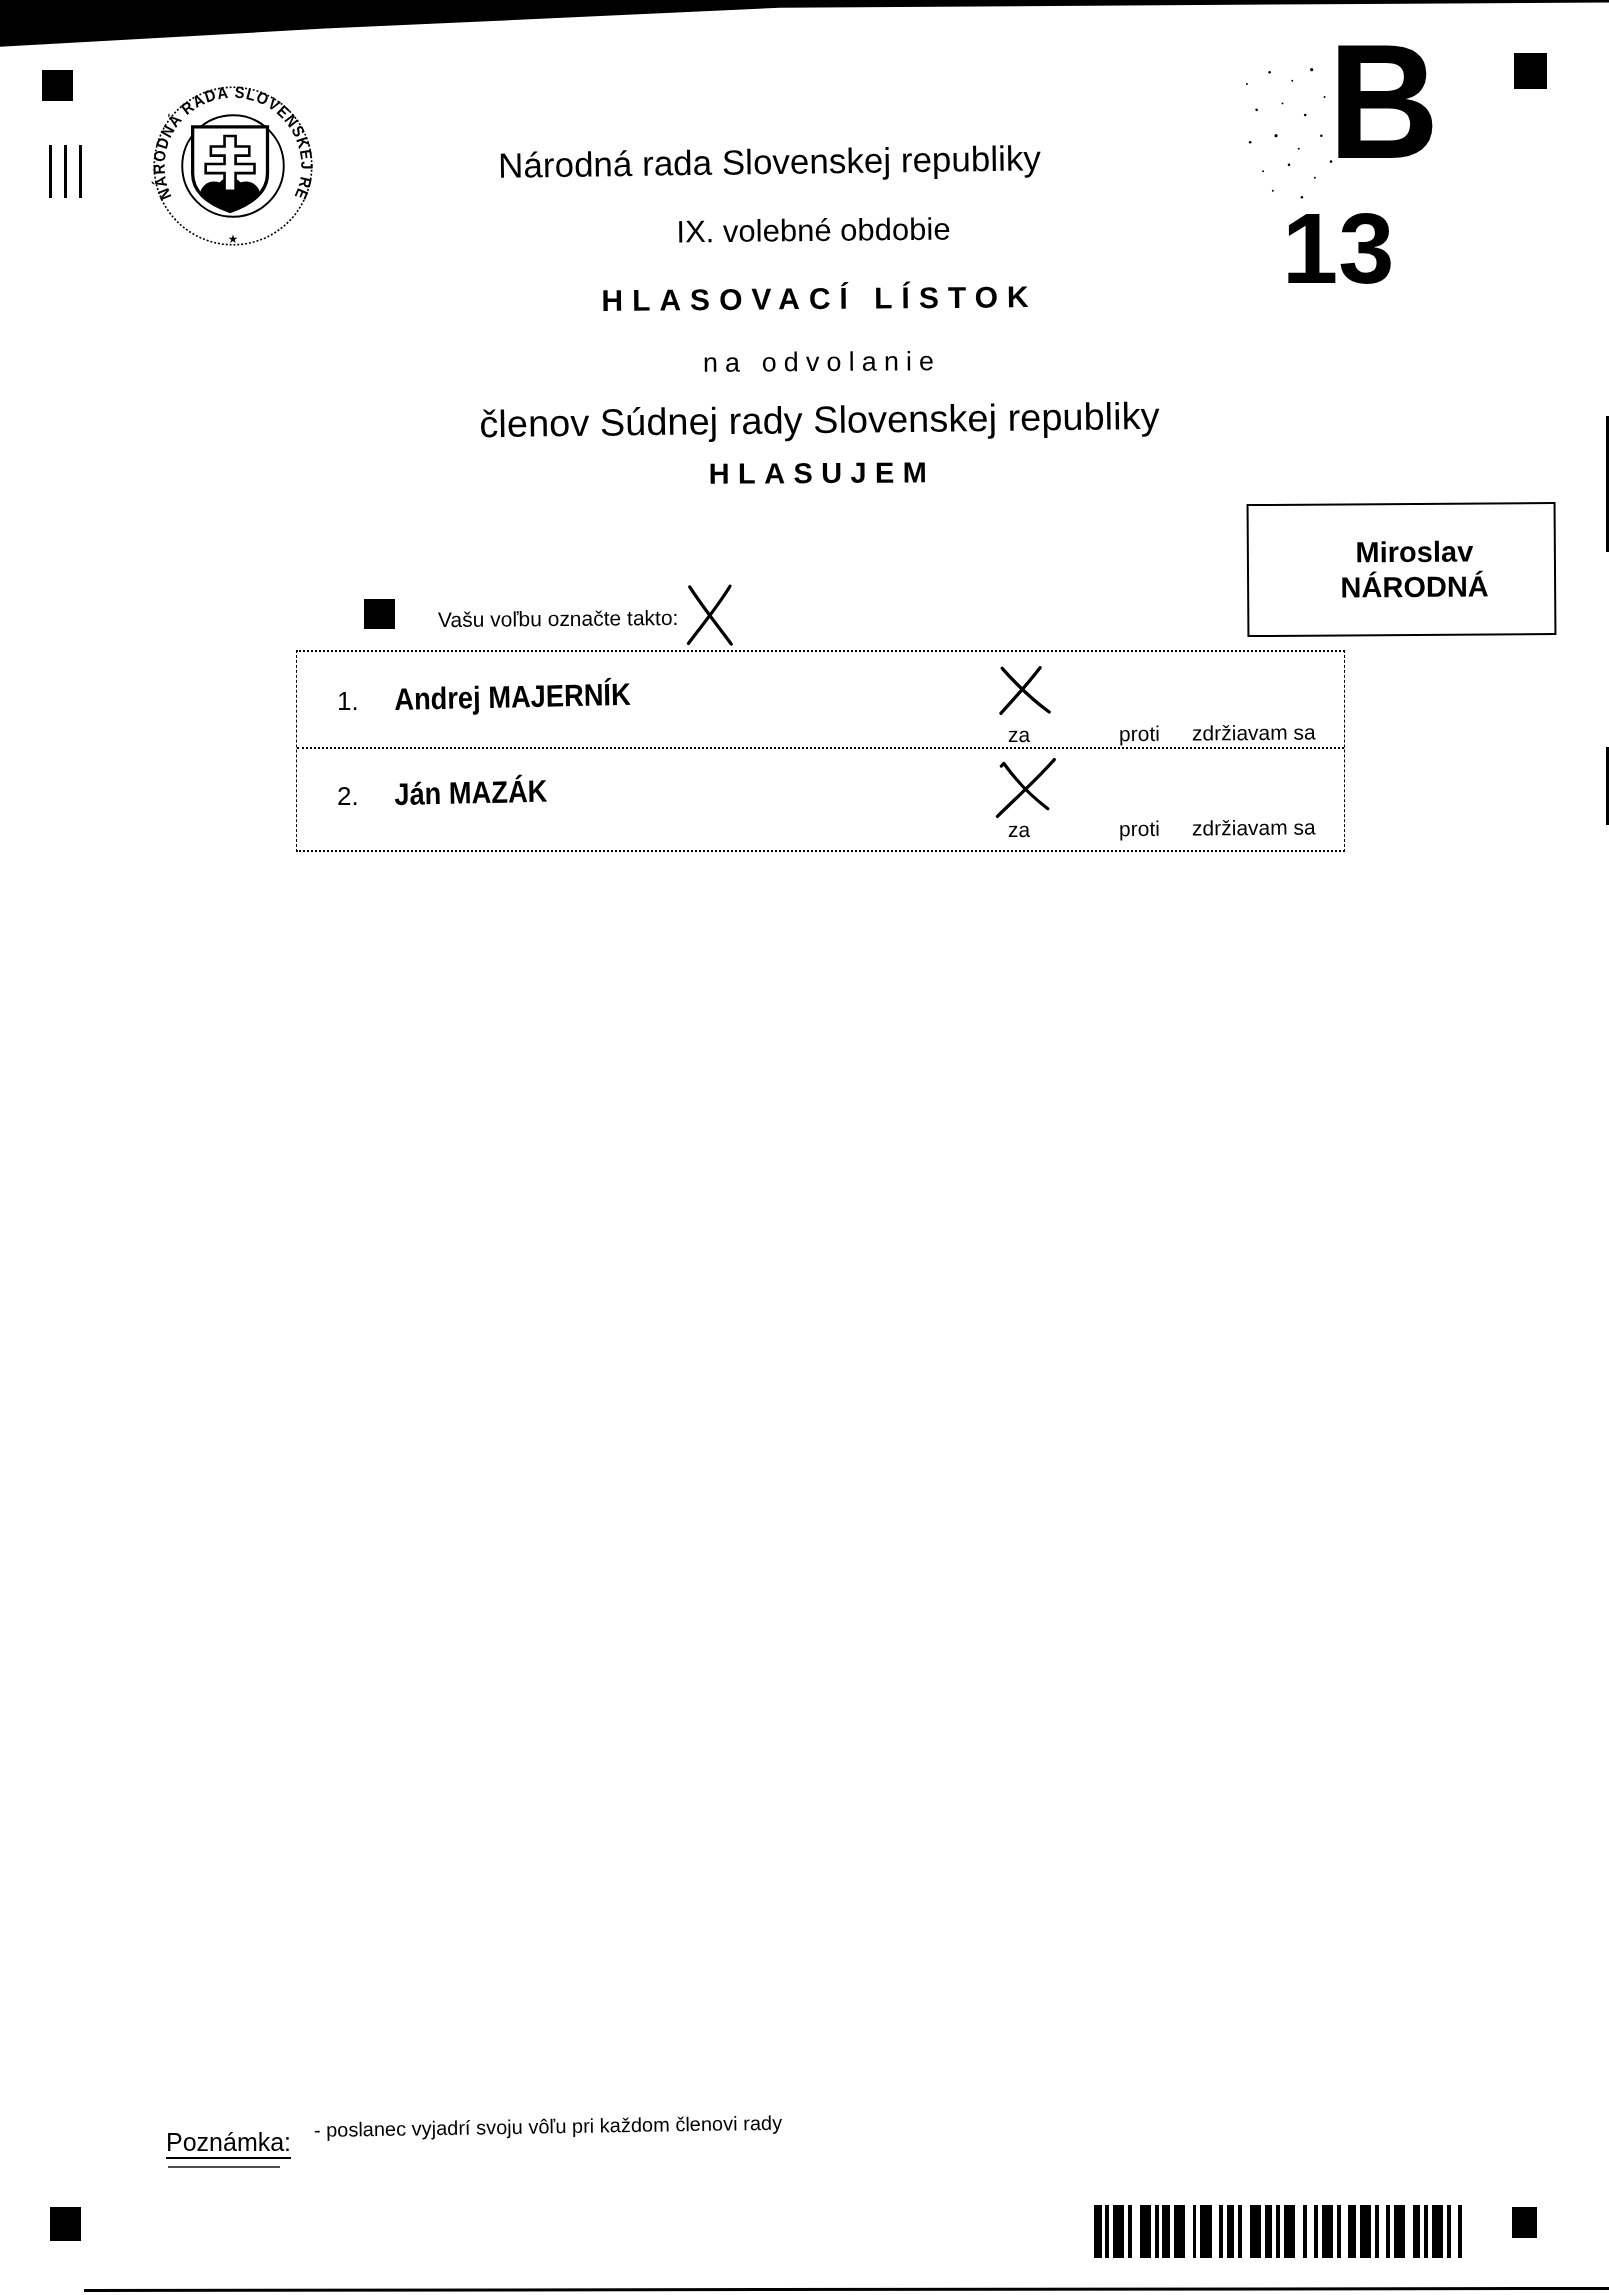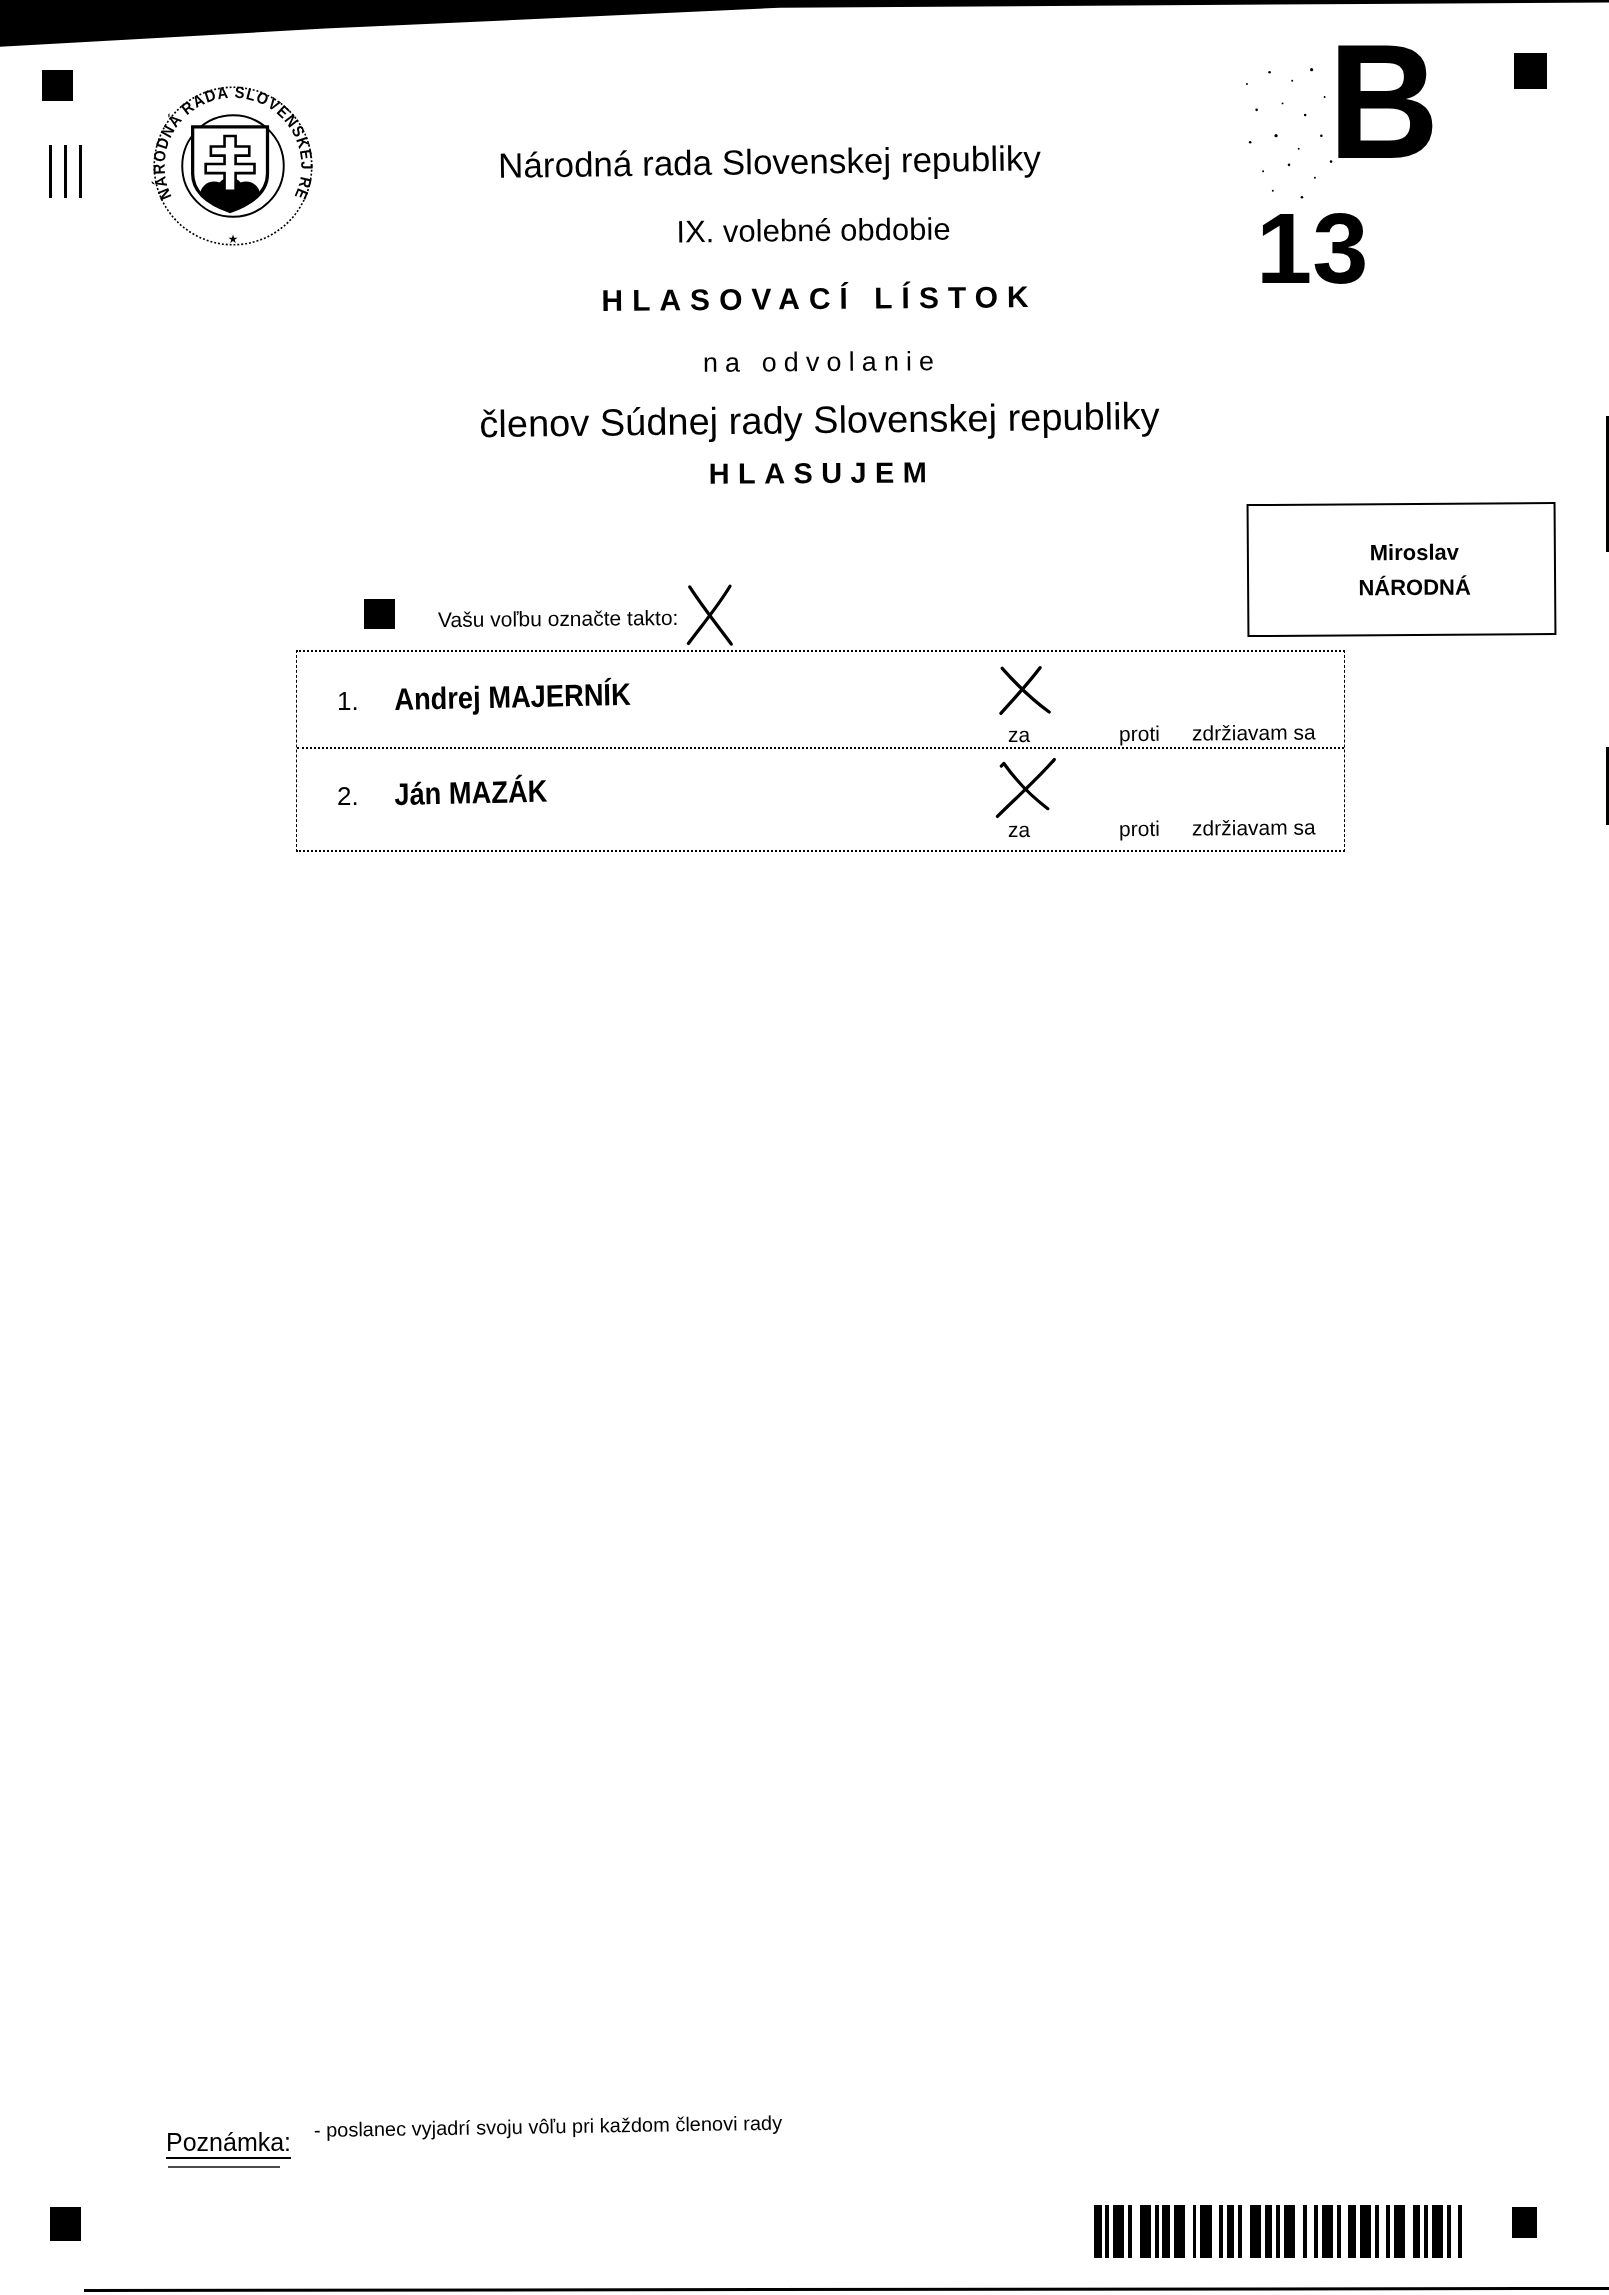--- a/index.html
+++ b/index.html
@@ -9,24 +9,24 @@
   .sq{position:absolute;background:#000;}
   .vline{position:absolute;background:#000;width:2.6px;height:53px;}
   .ctr{text-align:center;white-space:nowrap;}
   .h-org{top:142px;left:0;width:1539px;font-size:35px;transform:rotate(-0.8deg);}
   .h-term{top:213px;left:18px;width:1591px;font-size:31px;transform:rotate(-0.6deg);}
   .h-title{top:282px;left:29px;width:1581px;font-size:30px;font-weight:bold;letter-spacing:9px;transform:rotate(-0.5deg);}
   .h-sub{top:347px;left:34px;width:1576px;font-size:27px;letter-spacing:7.1px;transform:rotate(-0.4deg);}
   .h-subject{top:399px;left:29px;width:1581px;font-size:38px;transform:rotate(-0.7deg);}
   .h-vote{top:457px;left:34px;width:1576px;font-size:29px;font-weight:bold;letter-spacing:8.4px;transform:rotate(-0.4deg);}
   .big-letter{top:19.5px;left:1328px;font-size:164px;font-weight:bold;line-height:1;transform:scaleX(0.94);transform-origin:left top;}
-  .big-number{top:198px;left:1256px;font-size:101px;font-weight:bold;line-height:1;}
+  .big-number{top:198px;left:1282px;font-size:101px;font-weight:bold;line-height:1;}
   .voter-card{top:503px;left:1247px;width:305px;height:129px;border:2.6px solid #000;
               transform:rotate(-0.4deg);display:flex;flex-direction:column;justify-content:center;align-items:center;}
-  .voter-card div{font-size:22px;font-weight:bold;line-height:35px;margin-left:26px;}
+  .voter-card div{font-size:29px;font-weight:bold;line-height:35px;margin-left:26px;}
   .instr-label{top:607px;left:438px;font-size:21px;transform:rotate(-0.5deg);}
   .ballot-table{top:650px;left:296px;width:1047px;height:198px;
                 border-top:2.6px dotted #000;border-bottom:2.6px dotted #000;
                 border-left:1.9px dashed #000;border-right:1.9px dashed #000;}
   .row-sep{position:absolute;top:95px;left:0;right:0;border-top:2.6px dotted #000;}
   .cand-num{position:absolute;font-size:26px;}
   .cand-name{position:absolute;font-size:31px;font-weight:bold;transform:scaleX(0.88) rotate(-1.1deg);transform-origin:left top;white-space:nowrap;}
   .opt{position:absolute;font-size:21px;transform:rotate(-0.5deg);}
   .note-label{top:2128px;left:166px;font-size:25px;border-bottom:2.6px solid #000;padding-bottom:0;}
   .note-label-under{top:2166px;left:168px;width:112px;height:1.9px;background:#000;opacity:.7;}

